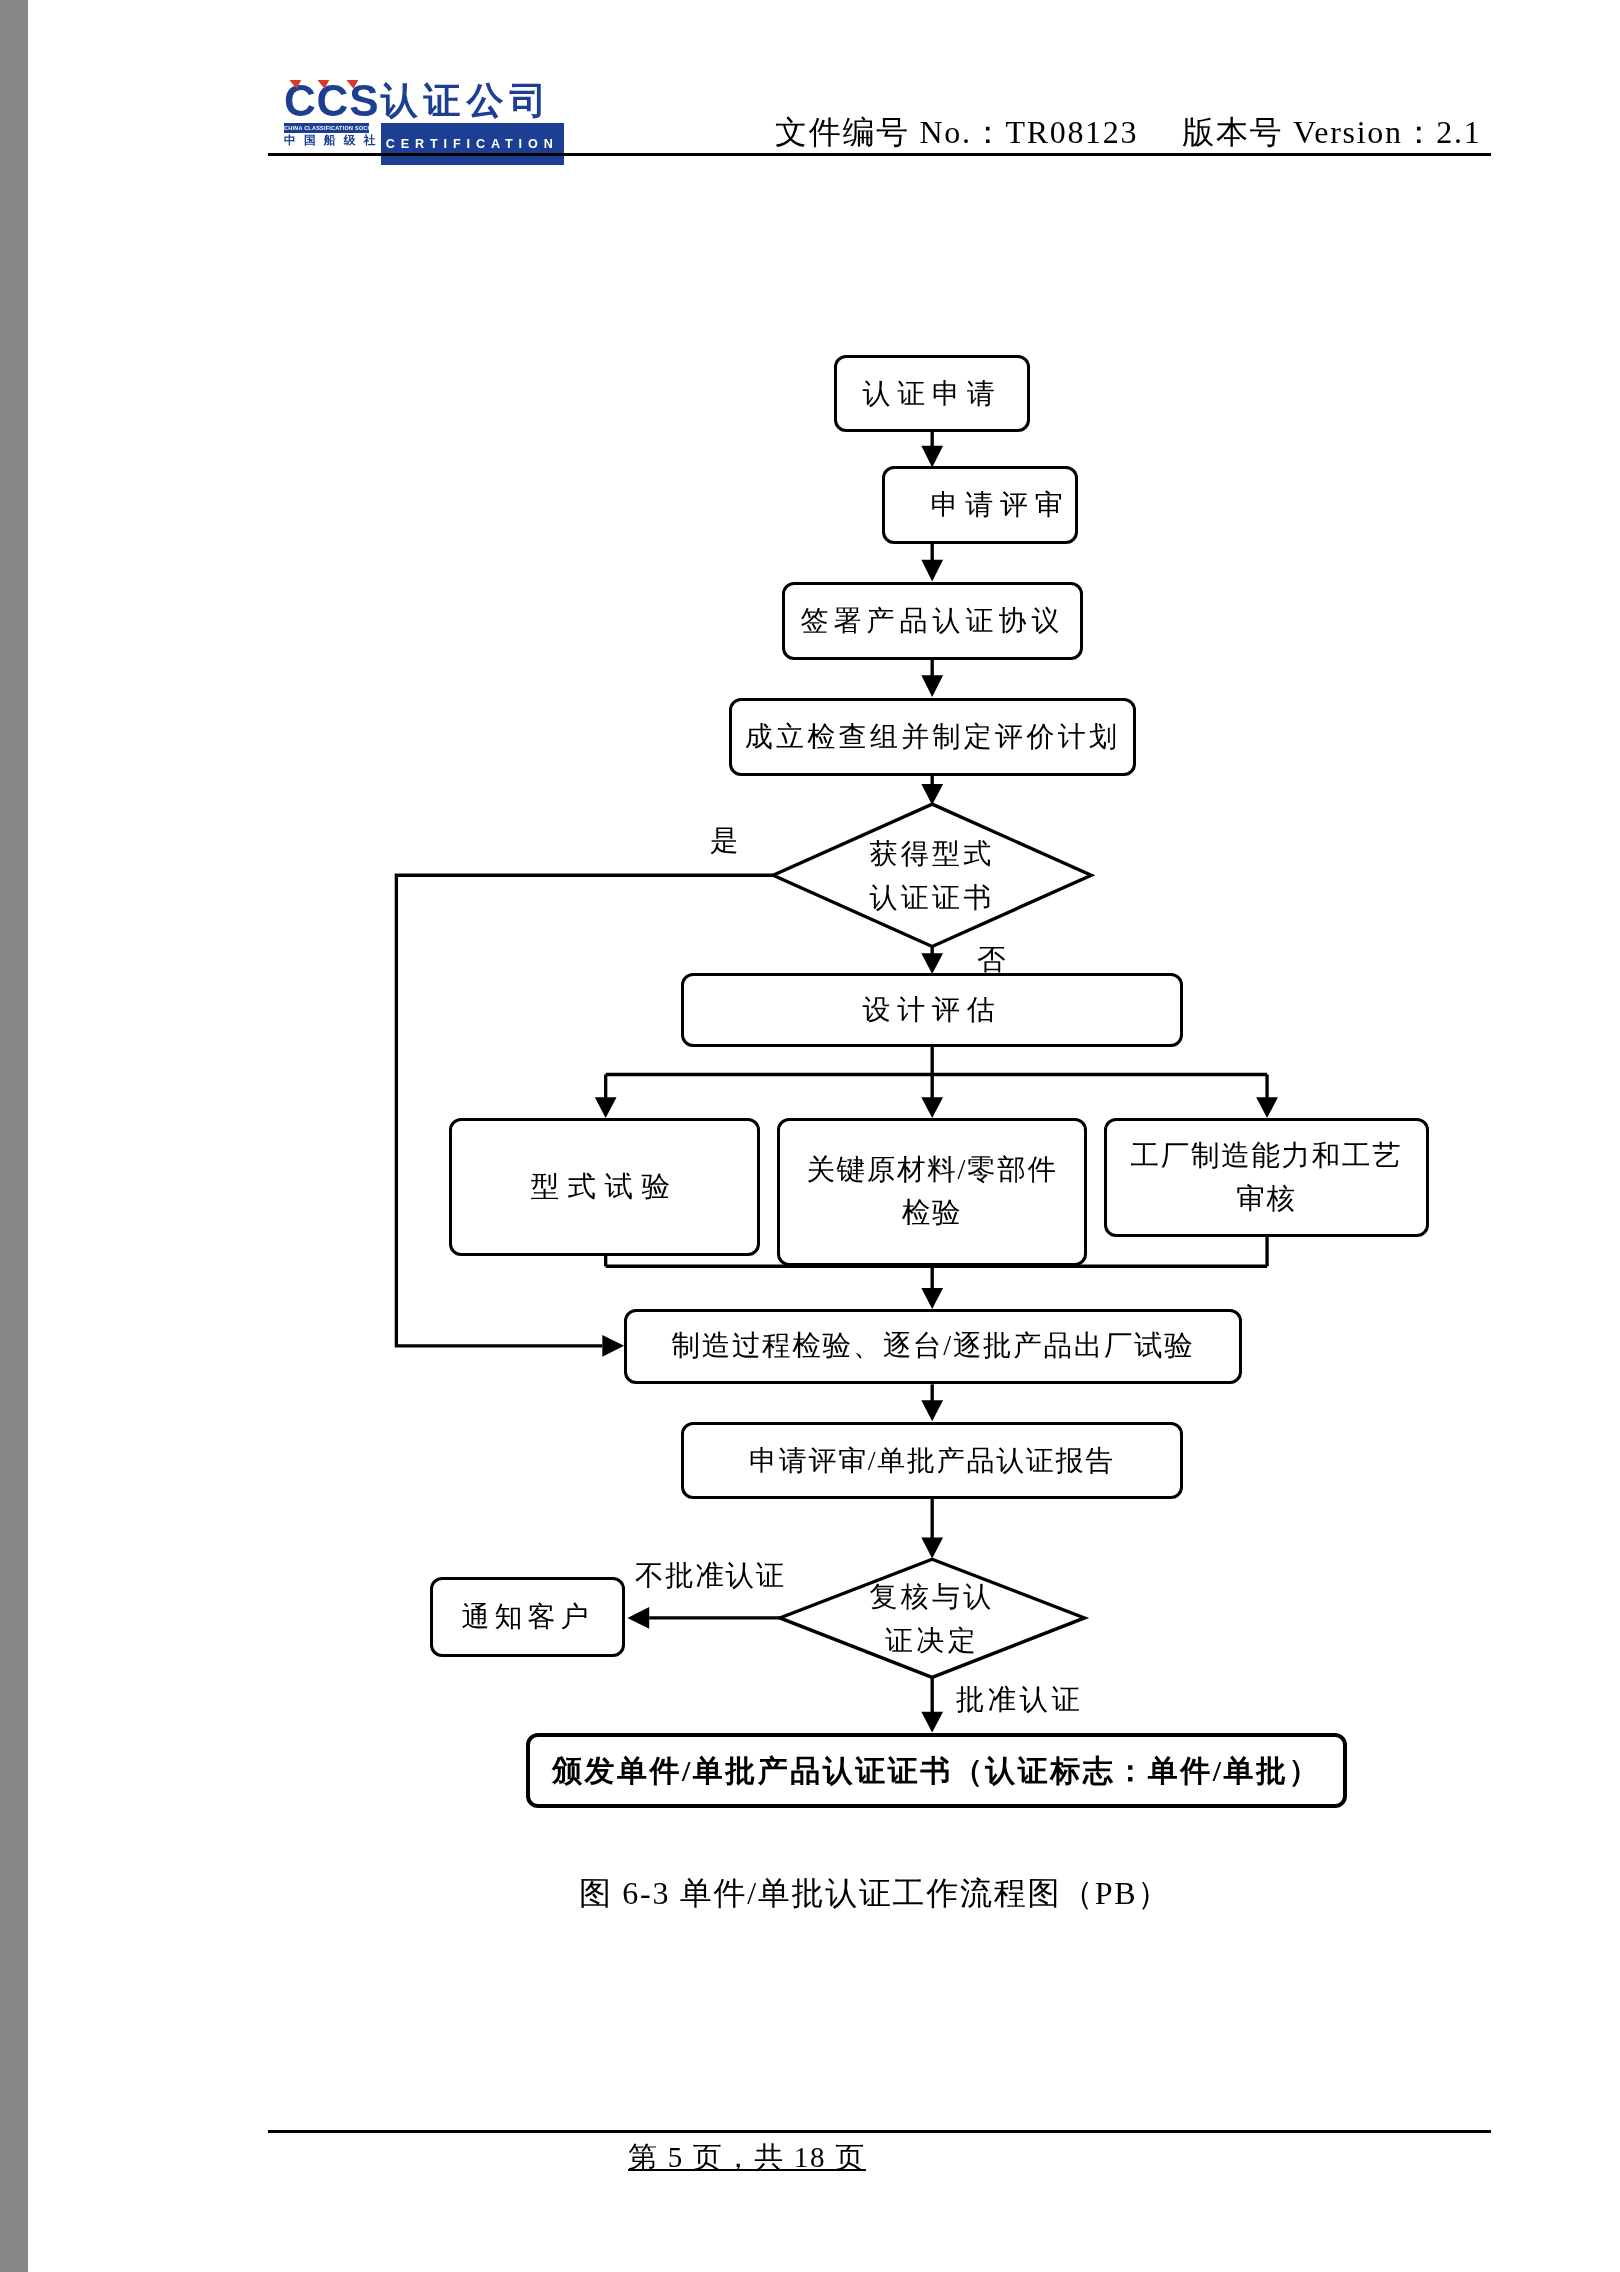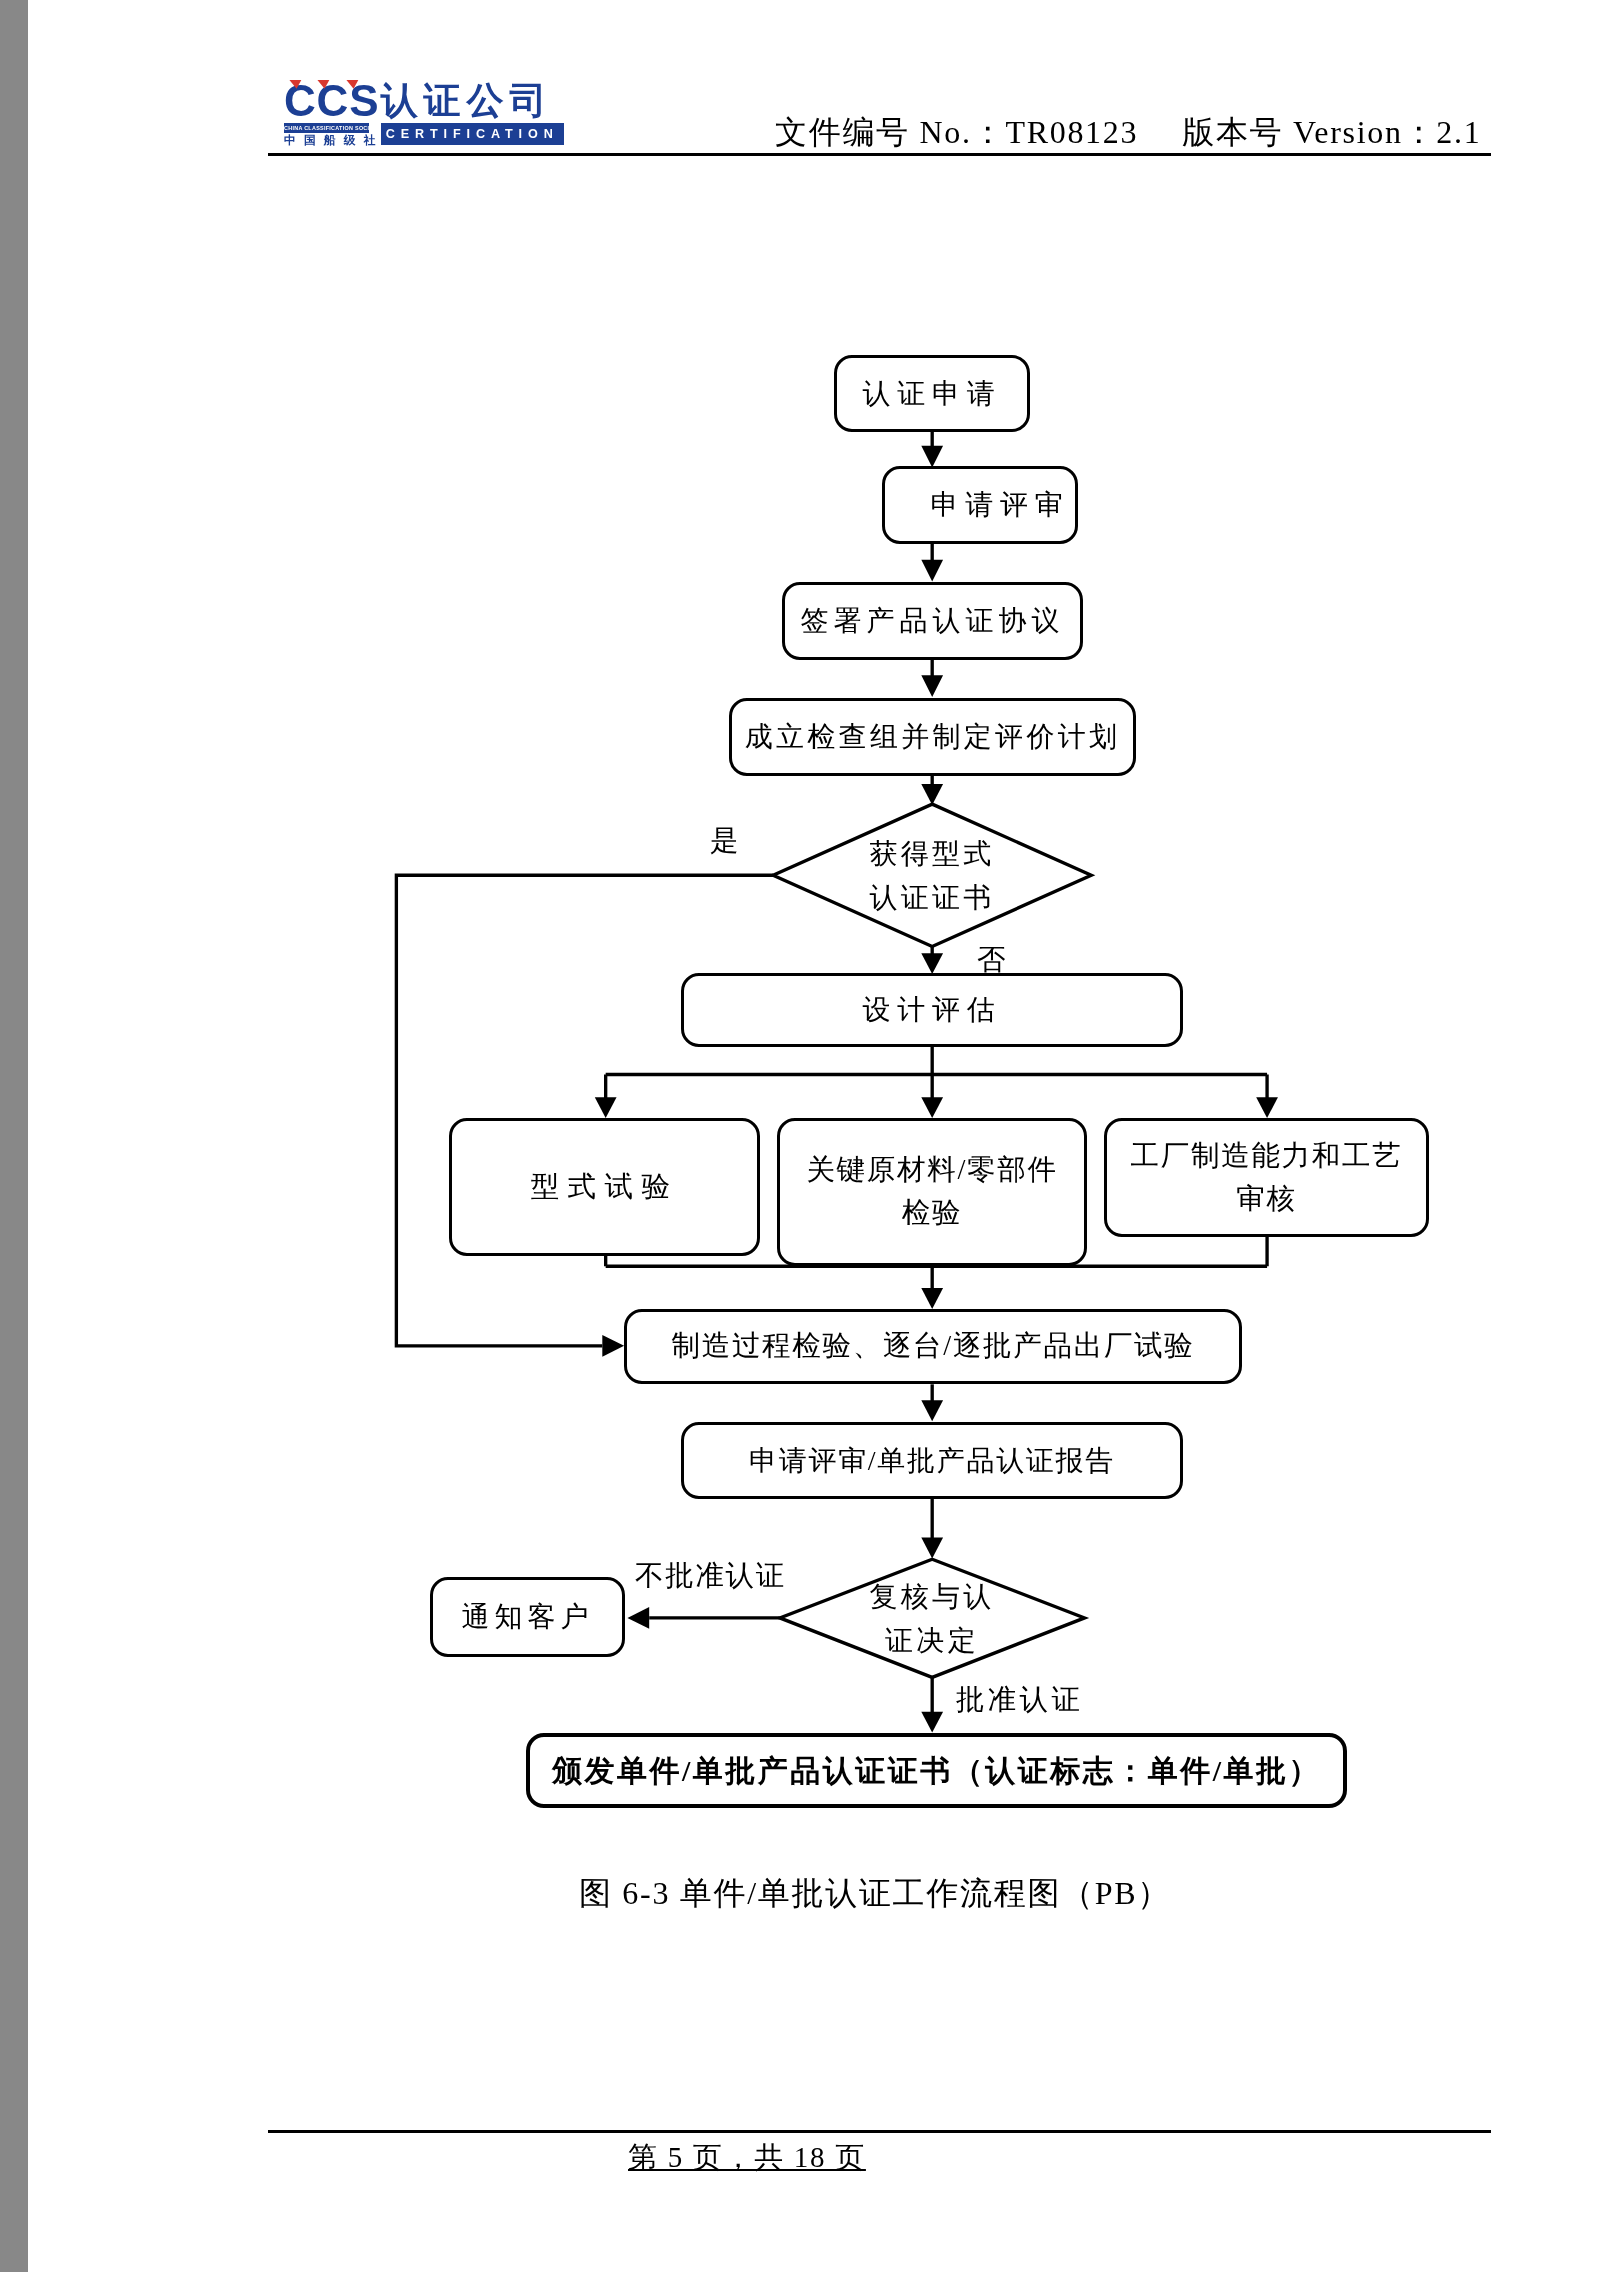--- a/index.html
+++ b/index.html
@@ -19,31 +19,31 @@
   .ccs-word{font-size:44px;font-weight:bold;color:#1c3f94;line-height:0.88;letter-spacing:0.8px;}
   .ccs-red{position:absolute;width:12.6px;height:9.2px;background:#d9382e;top:-2.5px;
            clip-path:polygon(0 0,100% 0,60% 100%);}
   .ccs-red.r1{left:5px;}.ccs-red.r2{left:33px;}.ccs-red.r3{left:62px;}
   .soc-bar{background:#1c3f94;color:#fff;font-size:5.4px;font-weight:bold;letter-spacing:0.3px;
            text-align:center;padding:1.7px 0;margin-top:2.5px;white-space:nowrap;}
   .soc-cn{color:#1c3f94;font-size:11.7px;font-weight:bold;letter-spacing:2.5px;text-align:center;margin-top:0.8px;white-space:nowrap;}
   .logo-right{margin-left:11.7px;}
   .company{font-size:37px;font-weight:bold;color:#1c3f94;letter-spacing:5.9px;line-height:1.0;white-space:nowrap;}
   .cert-bar{background:#1c3f94;color:#fff;font-size:12.6px;font-weight:bold;letter-spacing:5.9px;
-            text-align:center;padding:4px 5px;margin-top:4.2px;white-space:nowrap;}
+            text-align:center;padding:14px 5px;margin-top:4.2px;white-space:nowrap;}
   .doc-line{position:absolute;left:747px;top:111px;font-size:32px;letter-spacing:1.7px;
             display:flex;white-space:nowrap;}
   .doc-line .gap{display:inline-block;width:44px;}
   .rule{position:absolute;left:240px;width:1223px;height:3.3px;background:#000;}
   .rule.top{top:153px;}
   .rule.bottom{top:2130px;}
   
   .fc-svg{position:absolute;left:0;top:0;width:1620px;height:2273px;}
   .node{
-    position:absolute;box-sizing:border-box;background:#fff;border:3.3px solid #000;border-radius:18px;
+    position:absolute;box-sizing:border-box;background:#fff;border:3.3px solid #000;border-radius:12px;
     display:flex;align-items:center;justify-content:center;text-align:center;
     white-space:pre-line;line-height:1.5;
   }
   .dlabel{
     position:absolute;display:flex;align-items:center;justify-content:center;text-align:center;
     white-space:pre-line;line-height:1.55;
   }
   .elabel{position:absolute;white-space:nowrap;}
   
   .n-apply   {left:806px; top:355px; width:196px;height:77px; font-size:28px;letter-spacing:6.7px;}

